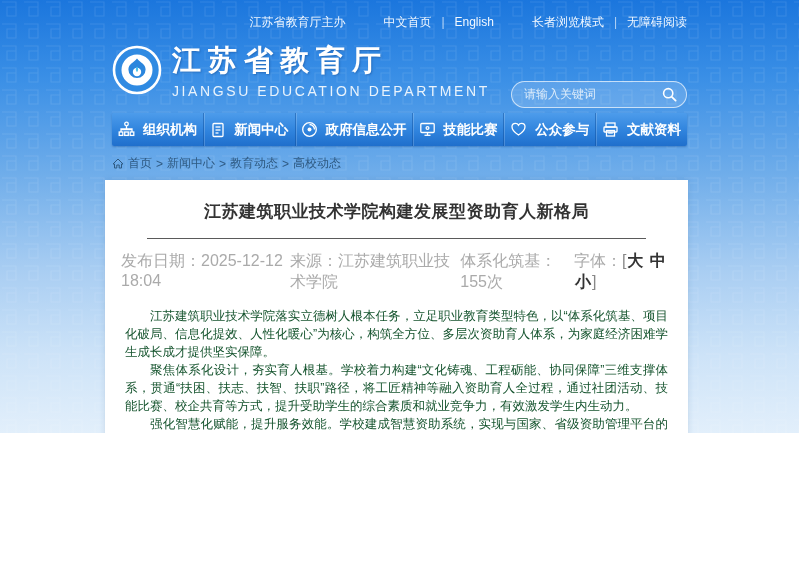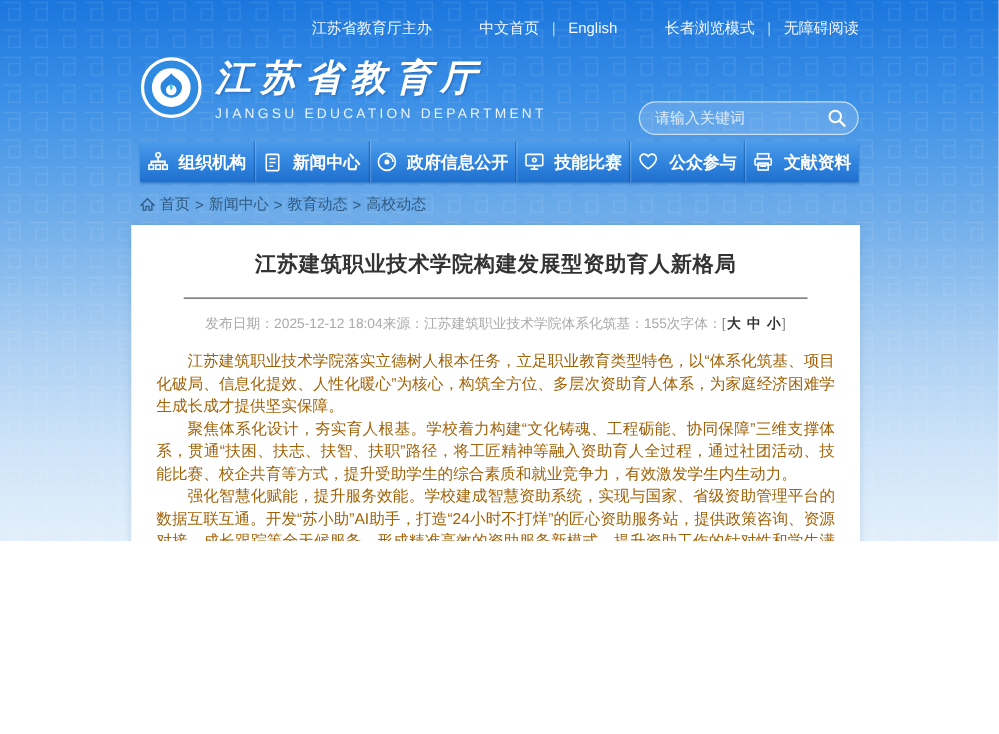--- a/index.html
+++ b/index.html
@@ -14,22 +14,22 @@
   .topbar { height:38px; display:flex; justify-content:flex-end; align-items:center;
     padding:6px 112px 0 0; gap:10px; font-size:12px; color:#f2f8ff; }
   .topbar span { cursor:pointer; }
   .topbar .sep { opacity:.7; cursor:default; }
   .topbar .gap { width:18px; }
 
   
   .header-row { display:flex; justify-content:space-between; align-items:center; padding:2px 112px 0 112px; height:62px; }
   .logo { display:flex; align-items:center; gap:10px; cursor:pointer; }
   .logo-text .cn { font-size:29px; font-weight:bold; color:#fff; letter-spacing:7px;
-    text-shadow:1px 1px 2px rgba(20,70,140,.45); white-space:nowrap;font-style:italic; }
-  .logo-text .en { font-size:11px; color:#e9f3fc; letter-spacing:2.6px; margin-top:2px; white-space:nowrap; }
+    text-shadow:1px 1px 2px rgba(20,70,140,.45); white-space:nowrap; }
+  .logo-text .en { font-size:14px; color:#e9f3fc; letter-spacing:2.6px; margin-top:2px; white-space:nowrap; }
   .search { display:flex; align-items:center; width:176px; height:27px; border-radius:14px;
     background:rgba(255,255,255,.16); border:1px solid rgba(255,255,255,.65); padding:0 8px 0 12px;margin-top:48px; }
   .search input { flex:1; min-width:0; background:transparent; border:none; outline:none;
     font-size:12px; color:#fff; font-family:inherit; }
   .search input::placeholder { color:#ddecfa; }
   .search .mag { flex:0 0 auto; cursor:pointer; display:flex; }
 
   
   .nav { display:flex; margin:13px 112px 0 112px; height:33px;
     background:linear-gradient(180deg,#4d9ceb 0%,#2f83dd 55%,#1f6fcc 100%);
@@ -45,26 +45,26 @@
   .breadcrumb { display:flex; align-items:center; gap:4px; padding:9px 0 0 112px;
     font-size:12px; color:#2f5a82; }
   .breadcrumb span { cursor:pointer; }
   .breadcrumb .bsep { cursor:default; }
 
   
   .panel { position:relative; margin:8px 0 0 105px; width:583px; min-height:400px;
     background:#fff; padding:20px 16px 16px 16px; box-shadow:0 0 6px rgba(40,90,150,.18); }
   .article-title { text-align:center; font-size:17px; font-weight:bold; color:#333; letter-spacing:.5px; }
   .title-rule { margin:15px 26px 0 26px; border-bottom:1px solid #5a5a5a; }
-  .meta { display:flex; justify-content:center; align-items:center; 
-    padding:12px 0 8px 0; font-size:11px; color:#aaa; }
+  .meta { display:flex; justify-content:center; align-items:flex-start; 
+    padding:12px 0 8px 0; font-size:16px; color:#aaa; }
   .meta b { color:#333; font-weight:bold; cursor:pointer; padding:0 1px; }
   .meta .brk { color:#888; }
   .body-text { padding:6px 4px 0 4px; }
-  .body-text p { font-size:12.5px; line-height:18px; color:#a16207; text-align:justify;
+  .body-text p { font-size:12.5px; line-height:18px; color:#14532d; text-align:justify;
     text-indent:2em; }
 </style>
 </head>
 <body>
 
 <div class="page">
 
   <svg class="texture" width="799" height="587">
     <defs>
       <pattern id="mea" width="22" height="22" patternUnits="userSpaceOnUse">

